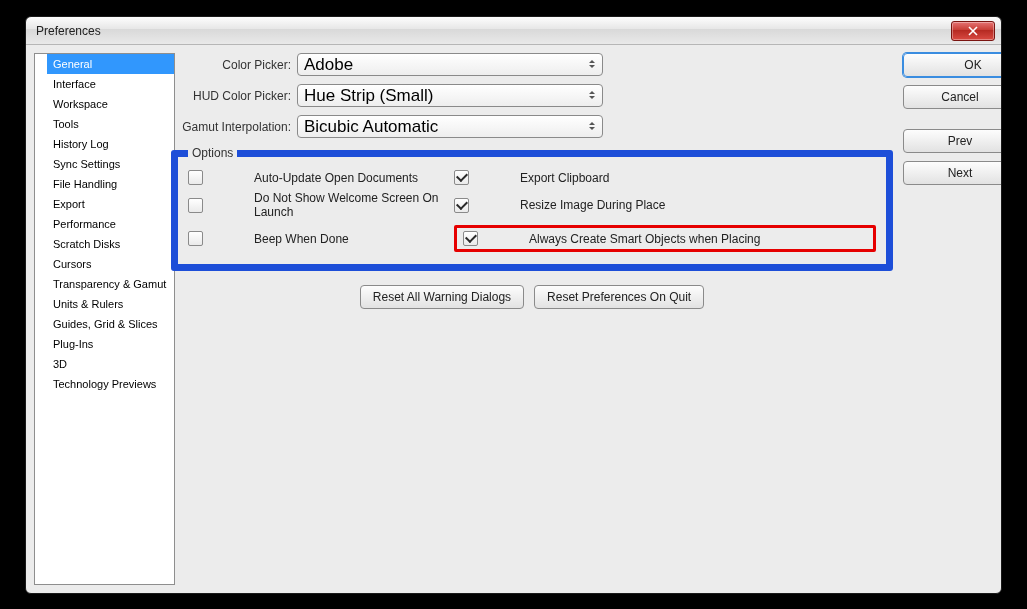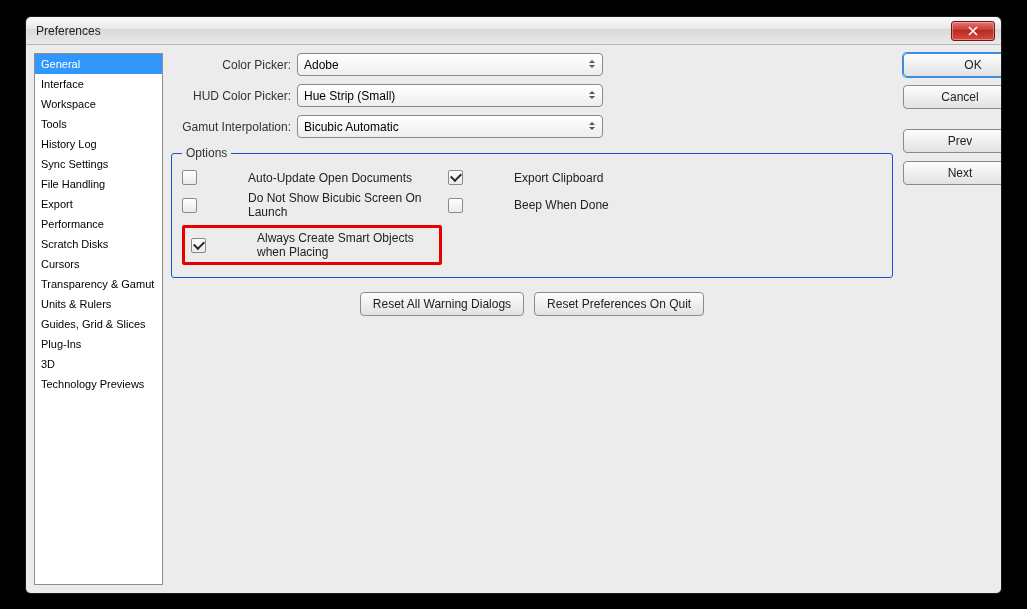--- a/index.html
+++ b/index.html
@@ -50,20 +50,21 @@
     padding:8px;
   }
   .sidebar{
     position:absolute;
     left:8px;top:8px;bottom:8px;
     width:127px;
     background:#fff;
     border:1px solid #8e8e8e;
     box-shadow:inset 0 0 0 1px #fff;
     overflow:auto;
+    padding-left:12px;
   }
   .sidebar .item{
     padding:3px 6px 3px 6px;
     font-size:11px;
     color:#000;
     line-height:14px;
     white-space:nowrap;
     cursor:default;
   }
   .sidebar .item.selected{
@@ -83,38 +84,38 @@
     text-align:right;
     font-size:12px;
     color:#333;
     margin-right:6px;
   }
   .select{
     width:280px;height:21px;
     background:linear-gradient(#fff,#eee);
     border:1px solid #8a8a8a;
     border-radius:4px;
-    font-size:12px;
+    font-size:17px;
     padding:0 18px 0 6px;
     position:relative;
     display:flex;align-items:center;
     cursor:default;
   }
   .select .caret{
     position:absolute;right:6px;top:3px;
     width:8px;height:14px;
     display:flex;flex-direction:column;align-items:center;justify-content:center;
   }
   .select .caret:before, .select .caret:after{
     content:"";display:block;width:0;height:0;border-left:3px solid transparent;border-right:3px solid transparent;
   }
   .select .caret:before{border-bottom:3px solid #555;margin-bottom:2px;}
   .select .caret:after{border-top:3px solid #555;}
   fieldset{
-    border:1px solid #1d4ed8;
+    border:7px solid #1d4ed8;
     border-radius:3px;
     margin:6px 0 0 0;
     padding:10px 10px 12px 10px;
   }
   fieldset legend{font-size:12px;color:#333;padding:0 4px;}
   .opts{
     display:grid;
     grid-template-columns:260px auto;
     row-gap:6px;
     column-gap:6px;
@@ -243,21 +244,25 @@
             <span class="box"></span>
             <span>Auto-Update Open Documents</span>
           </div>
           <div class="chk checked">
             <span class="box"></span>
             <span>Export Clipboard</span>
           </div>
 
           <div class="chk">
             <span class="box"></span>
-            <span>Do Not Show Bicubic Screen On Launch</span>
+            <span>Do Not Show Welcome Screen On Launch</span>
+          </div>
+          <div class="chk checked">
+            <span class="box"></span>
+            <span>Resize Image During Place</span>
           </div>
 
           <div class="chk">
             <span class="box"></span>
             <span>Beep When Done</span>
           </div>
           <div class="highlight">
             <div class="chk checked">
               <span class="box"></span>
               <span>Always Create Smart Objects when Placing</span>

